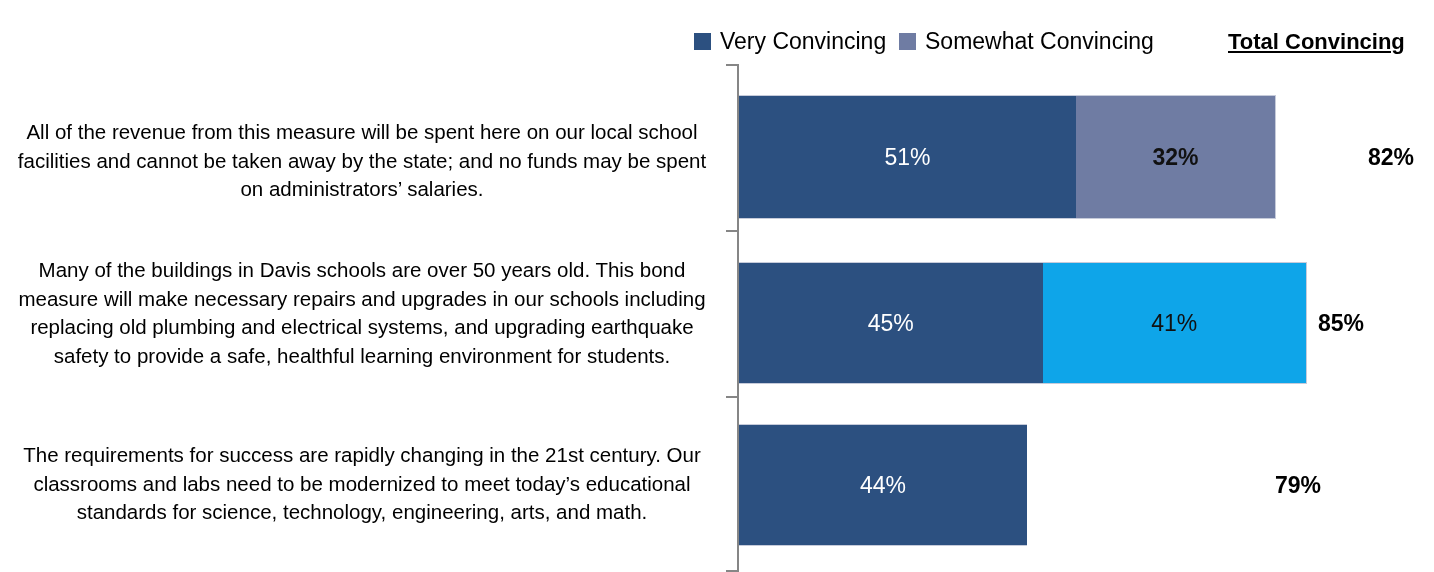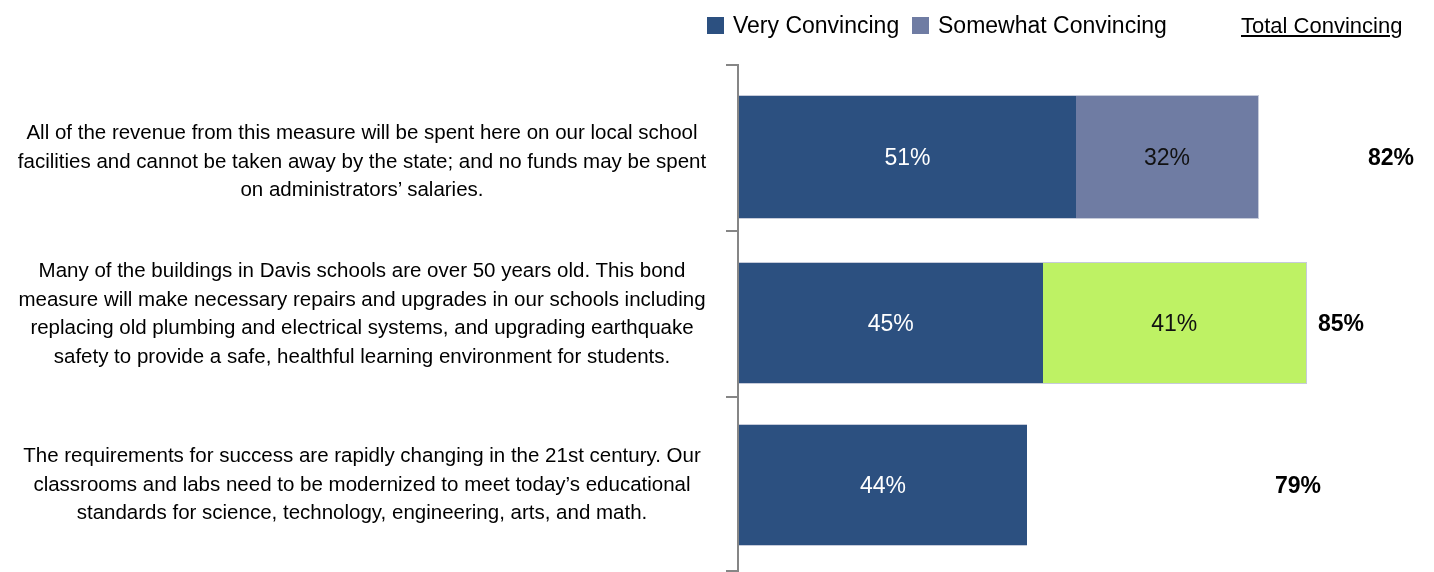--- a/index.html
+++ b/index.html
@@ -16,24 +16,23 @@
     width: 1434px;
     height: 572px;
     background: #ffffff;
     overflow: hidden;
   }
 
   
   #legend {
     position: absolute;
     left: 0;
-    top: 0;
+    top: 16px;
     width: 1212px;
     height: 56px;
-    margin-left: 13px;
   }
   .legend-entry {
     position: absolute;
     top: 14px;
     display: flex;
     align-items: center;
     white-space: nowrap;
   }
   .legend-swatch {
     width: 17px;
@@ -47,21 +46,21 @@
     color: #000000;
   }
   #legend-very { left: 694px; }
   #legend-somewhat { left: 899px; }
   #legend-total {
     position: absolute;
     left: 1228px;
     top: 14px;
     font-size: 22px;
     line-height: 24px;
-    font-weight: normal;
+    font-weight: bold;
     text-decoration: underline;
     white-space: nowrap;
   }
 
   
   #plot {
     position: absolute;
     left: 0;
     top: 56px;
     width: 1434px;
@@ -167,34 +166,34 @@
     <div class="axis-tick" style="top:174px;"></div>
     <div class="axis-tick" style="top:340px;"></div>
     <div class="axis-tick" style="top:514px;"></div>
 
     <div class="bar-row" style="top:8px; height:166px;">
       <div class="row-label" style="top:54px;">All of the revenue from this measure will be spent here on our local school facilities and cannot be taken away by the state; and no funds may be spent on administrators’ salaries.</div>
       <div class="bar-track" style="top:31px; height:124px; width:548px;">
         <div class="bar-seg bar-seg-very" style="width: 337px; background: rgb(44, 80, 128);">
           <span class="seg-value seg-value-light">51%</span>
         </div>
-        <div class="bar-seg bar-seg-somewhat" style="width: 183px; background: rgb(111, 124, 163);">
+        <div class="bar-seg bar-seg-somewhat" style="width: 200px; background: rgb(111, 124, 163); font-weight: bold;">
           <span class="seg-value seg-value-dark">32%</span>
         </div>
       </div>
       <div class="total-value" style="left:1368px; top:82px;">82%</div>
     </div>
 
     <div class="bar-row" style="top:174px; height:166px;">
       <div class="row-label" style="top:26px;">Many of the buildings in Davis schools are over 50 years old. This bond measure will make necessary repairs and upgrades in our schools including replacing old plumbing and electrical systems, and upgrading earthquake safety to provide a safe, healthful learning environment for students.</div>
       <div class="bar-track" style="top:32px; height:122px; width:568px;">
         <div class="bar-seg bar-seg-very" style="width: 311px; background: rgb(44, 80, 128);">
           <span class="seg-value seg-value-light">45%</span>
         </div>
-        <div class="bar-seg bar-seg-somewhat" style="width: 271px; background: #bef264;">
+        <div class="bar-seg bar-seg-somewhat" style="width: 271px; background: #0ea5e9;">
           <span class="seg-value seg-value-dark">41%</span>
         </div>
       </div>
       <div class="total-value" style="left:1318px; top:82px;">85%</div>
     </div>
 
     <div class="bar-row" style="top:340px; height:174px;">
       <div class="row-label" style="top:45px;">The requirements for success are rapidly changing in the 21st century. Our classrooms and labs need to be modernized to meet today’s educational standards for science, technology, engineering, arts, and math.</div>
       <div class="bar-track" style="top:28px; height:122px; width:420px;">
         <div class="bar-seg bar-seg-very" style="width: 288px; background: rgb(44, 80, 128);">

